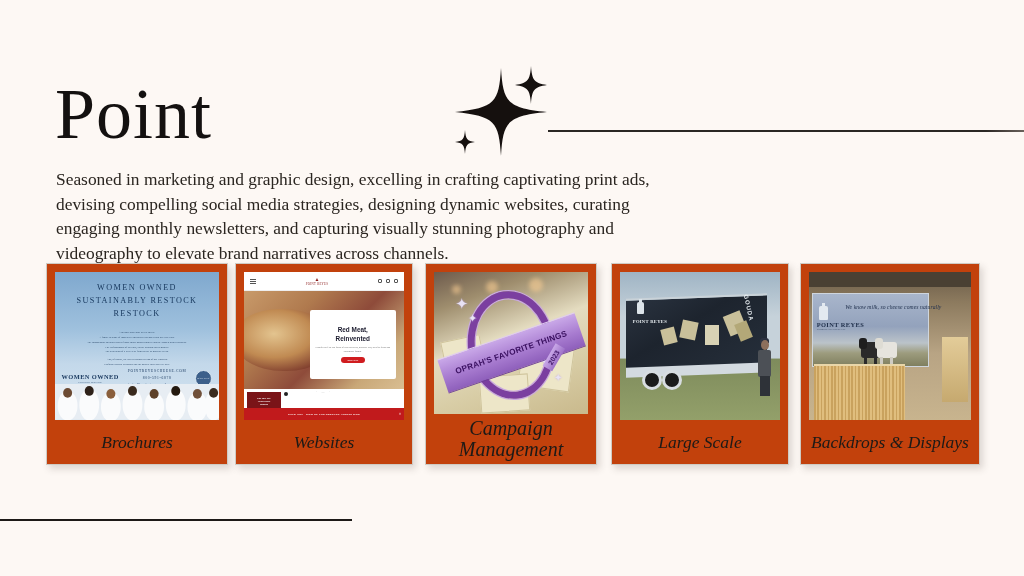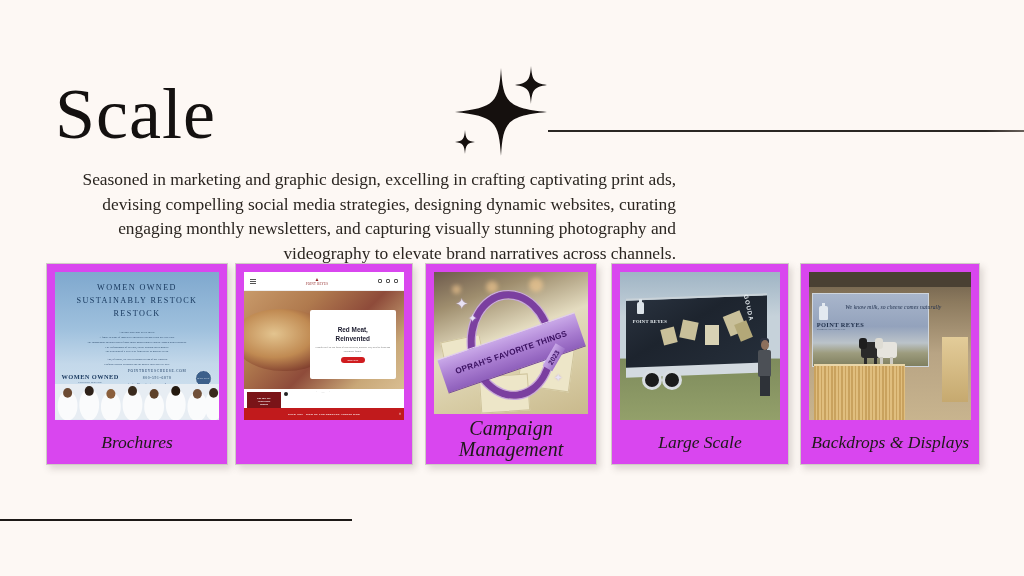--- a/index.html
+++ b/index.html
@@ -27,29 +27,29 @@
   #header-rule {
     position:absolute; left:548px; top:130px;
     width:476px; height:2px;
     background:linear-gradient(to right,#2b2724 0%,#2b2724 92%,#6a625c 100%);
   }
 
   
   #intro-paragraph {
     position:absolute; left:56px; top:167px; width:620px;
     font-family:"Liberation Serif", serif;
-    font-size:17.4px; line-height:24.6px; color:#2a2520;text-align:right;
+    font-size:17.4px; line-height:24.6px; color:#2a2520;
   }
 
   
   #card-row { position:absolute; left:0; top:263px; width:1024px; height:210px; }
 
   .card {
     position:absolute; top:0;
-    background:#d946ef;
+    background:#c2410c;
     border:1px solid #CFCBC4;
     box-shadow:3px 4px 7px rgba(60,50,40,0.17);
     padding:8px 8px 0 8px;
     display:flex; flex-direction:column;
   }
   .card-photo {
     width:100%; position:relative; overflow:hidden;
     background:#ddd;
   }
   .card-caption {
@@ -64,21 +64,21 @@
 
   
   #card-0 { left:46px;  width:182px; height:202px; }
   #card-0 .card-photo { height:148px; }
   #card-1 { left:235px; width:178px; height:202px; }
   #card-1 .card-photo { height:148px; }
   #card-2 { left:425px; width:172px; height:202px; }
   #card-2 .card-photo { height:148px; }
   #card-3 { left:611px; width:178px; height:202px; }
   #card-3 .card-photo { height:148px; }
-  #card-4 { left:800px; width:180px; height:202px;align-items:flex-end; }
+  #card-4 { left:800px; width:180px; height:202px; }
   #card-4 .card-photo { height:148px; }
 
   
   .ph-brochure { background:linear-gradient(#7FA8CE 0%, #9EC0DD 38%, #C3D8EA 62%, #D8E6F1 100%); }
   .ph-brochure .b-title {
     position:absolute; left:6%; top:6%; width:88%;
     text-align:center; color:#16365c;
     font-family:"Liberation Serif", serif;
     font-size:8.2px; letter-spacing:1.4px; line-height:1.62; font-weight:400;
   }
@@ -276,21 +276,21 @@
   #footer-rule {
     position:absolute; left:0; top:519px; width:352px; height:2px;
     background:#1d1a17;
   }
 </style>
 </head>
 <body>
 
 <div id="header-area">
 
-  <h1 id="page-title">Scale</h1>
+  <h1 id="page-title">Point</h1>
 
   <div id="sparkle-cluster">
     <svg width="120" height="100" viewBox="0 0 120 100">
       <path fill="#15100E" d="M58 10 C60 44 64 50 104 54 C64 58 60 64 58 98 C56 64 52 58 12 54 C52 50 56 44 58 10 Z"></path>
       <path fill="#15100E" d="M88 8 C89 22 91 25 104 27 C91 29 89 32 88 46 C87 32 85 29 72 27 C85 25 87 22 88 8 Z"></path>
       <path fill="#15100E" d="M22 72 C22.7 81 24 83 32 84 C24 85 22.7 87 22 96 C21.3 87 20 85 12 84 C20 83 21.3 81 22 72 Z"></path>
     </svg>
   </div>
 
   <div id="header-rule"></div>
@@ -390,20 +390,21 @@
           <span>GET 10% OFF</span><br>
           <span>YOUR FIRST</span><br>
           <span>ORDER!</span>
         </span>
       </div>
       <div class="w-banner">
         <span>SOLD OUT - SIGN UP FOR RESTOCK ALERTS NOW</span>
         <span class="x">×</span>
       </div>
     </div>
+    <div class="card-caption">Websites</div>
   </div>
 
   <div class="card" id="card-2">
     <div class="card-photo ph-oprah">
       <span class="o-bokeh" style="left:34%;top:6%;width:12px;height:12px"></span>
       <span class="o-bokeh" style="left:62%;top:4%;width:14px;height:14px"></span>
       <span class="o-bokeh" style="left:12%;top:9%;width:9px;height:9px"></span>
       <span class="o-cheese" style="left:6%;top:46%;width:26%;height:22%;transform:rotate(-12deg)"></span>
       <span class="o-cheese" style="left:56%;top:52%;width:34%;height:30%;transform:rotate(8deg)"></span>
       <span class="o-cheese" style="left:30%;top:72%;width:32%;height:26%;transform:rotate(-4deg)"></span>

